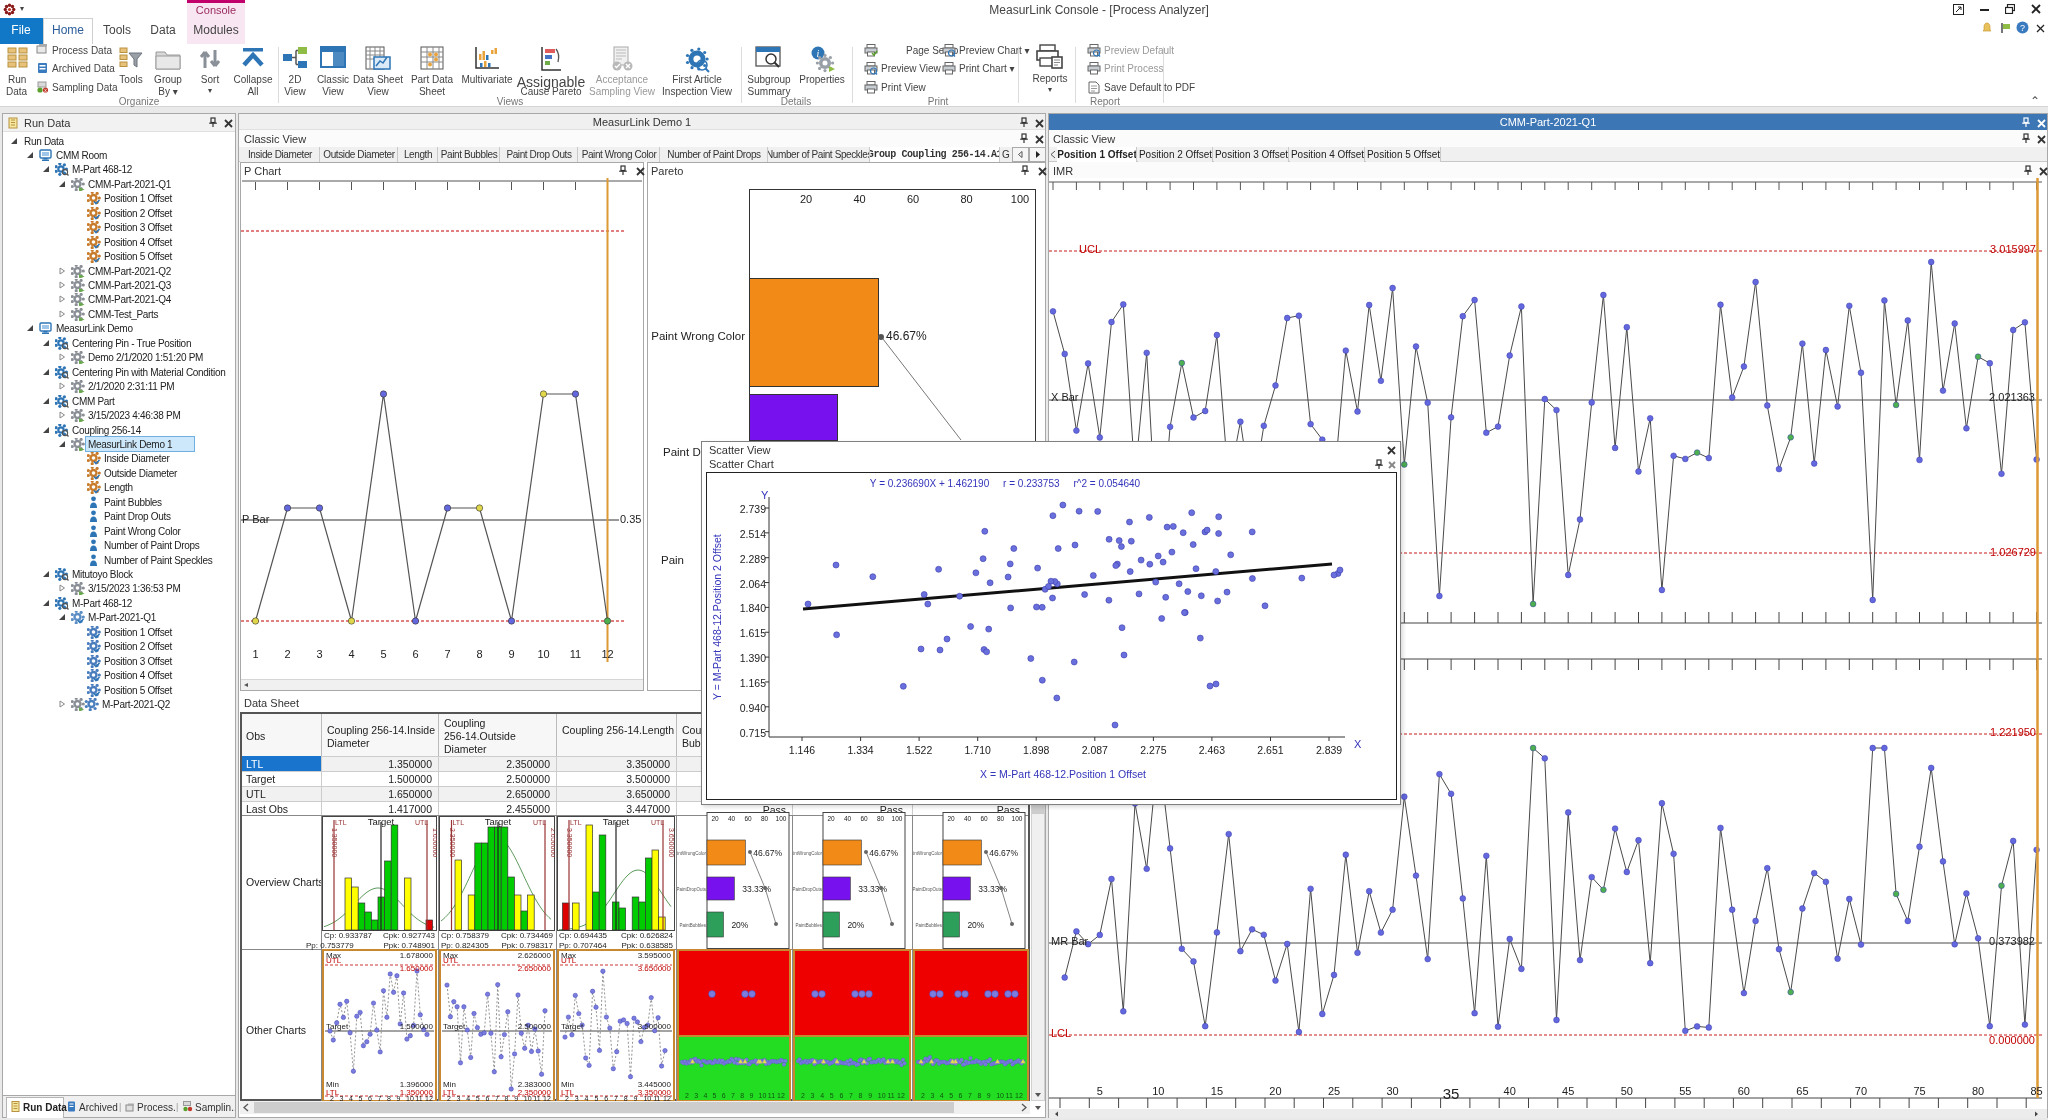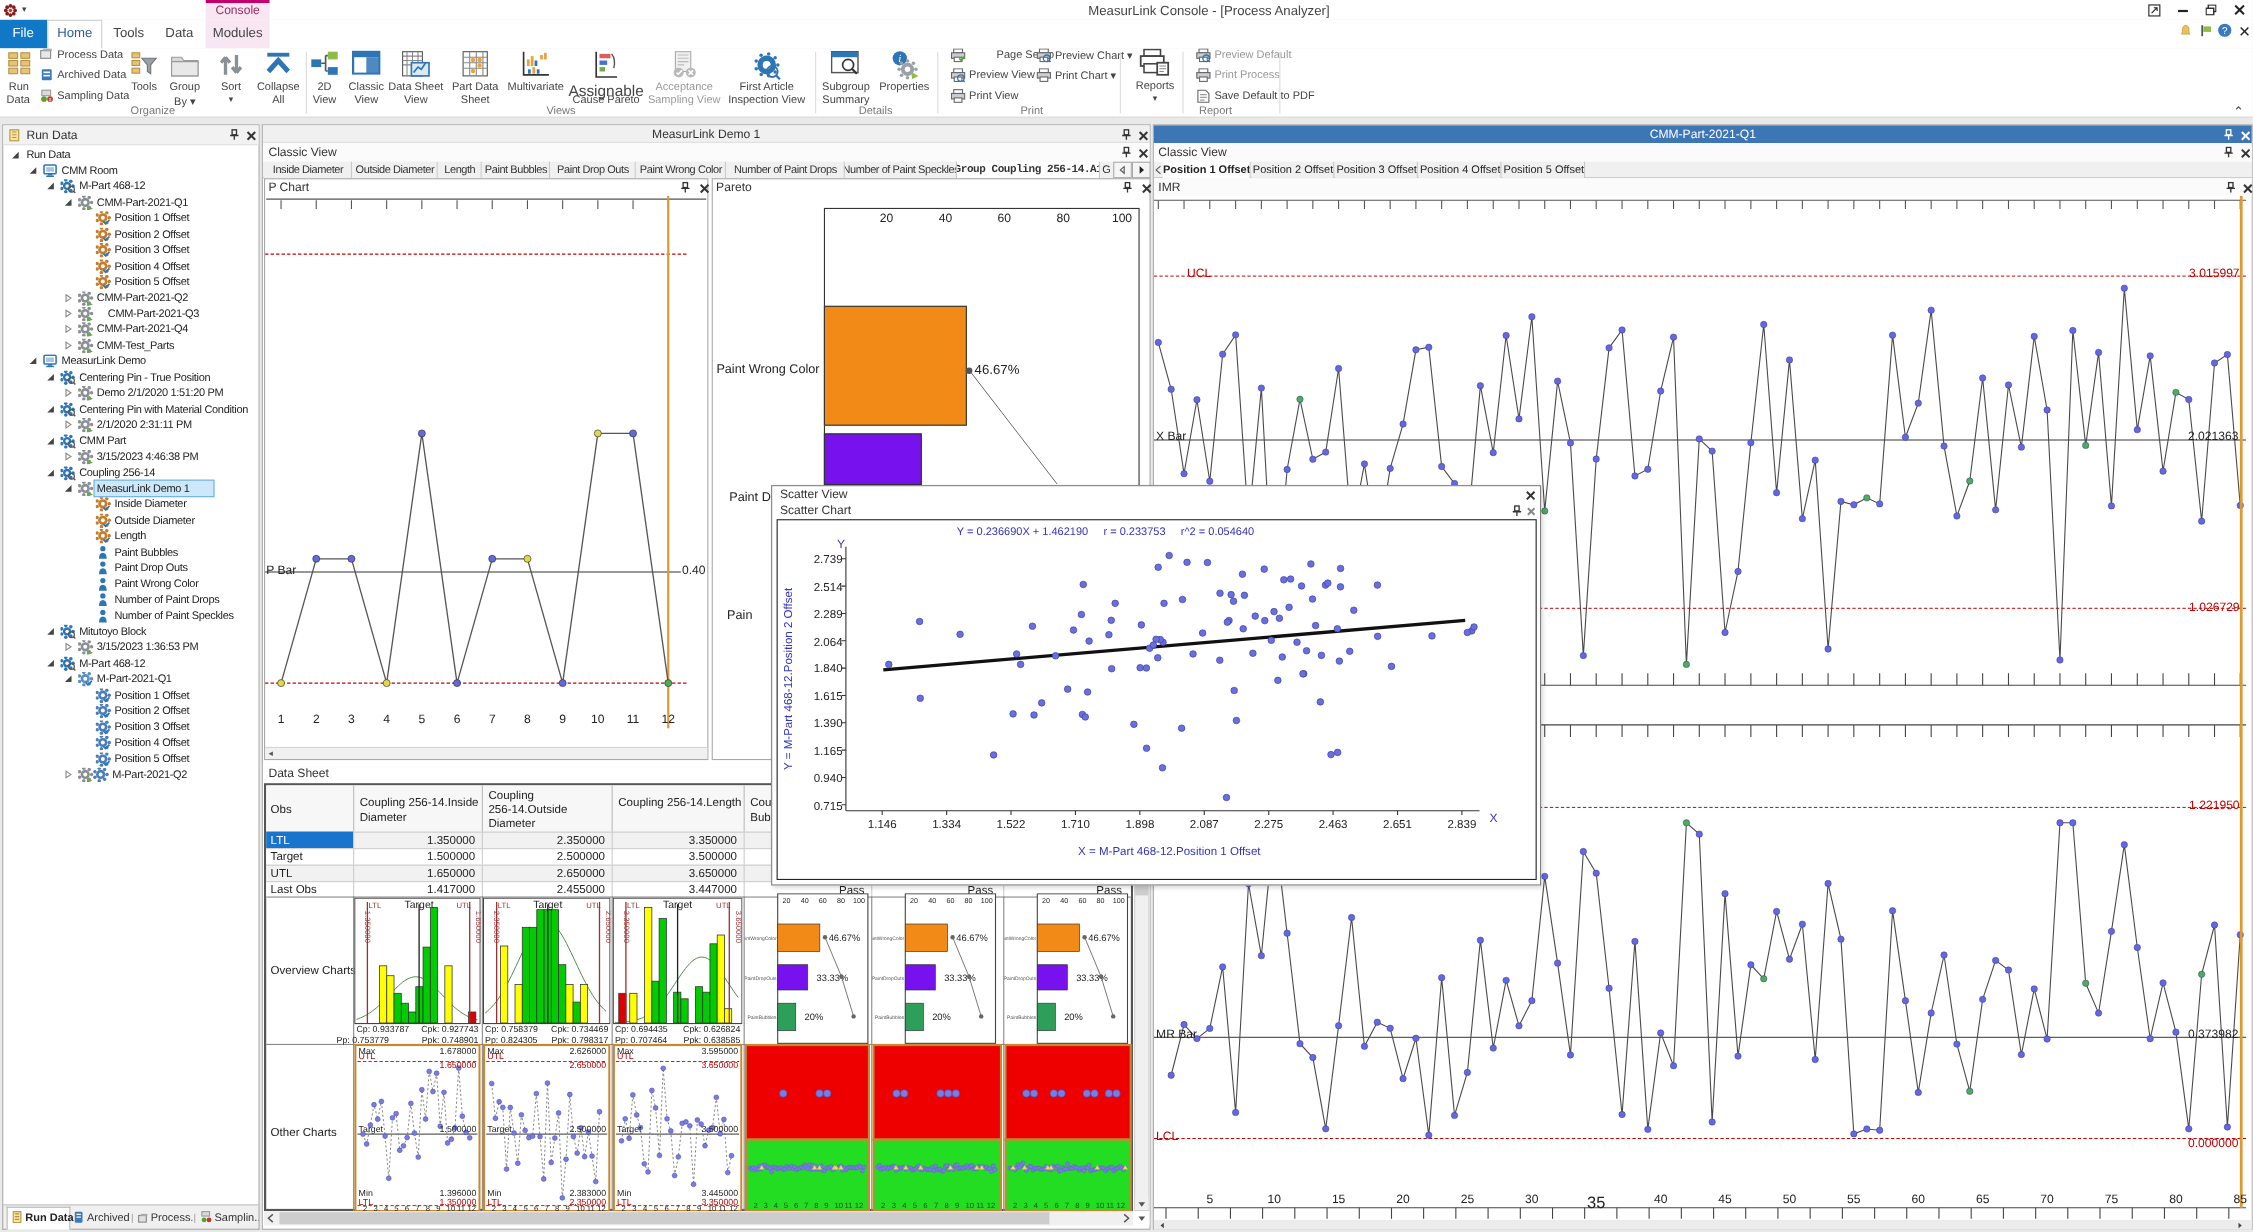--- a/index.html
+++ b/index.html
@@ -551,21 +551,21 @@
         <circle cx="10.1" cy="10.5" r="1.6" fill="#8a8f96"></circle>
         <circle cx="5.2" cy="11.7" r="1.6" fill="#8a8f96"></circle>
         <circle cx="1.3" cy="8.5" r="1.6" fill="#8a8f96"></circle>
         <circle cx="1.3" cy="3.5" r="1.6" fill="#8a8f96"></circle>
         <circle cx="5.2" cy="0.3" r="1.6" fill="#8a8f96"></circle>
         <circle cx="10.1" cy="1.5" r="1.6" fill="#8a8f96"></circle>
         <circle cx="6.5" cy="6" r="1.8" fill="#fff"></circle>
         <path d="M8 9 l5.5 2.5 l-5.5 2.5 z" fill="#6aa84f"></path>
       </svg>
     </div>
-    <div style="position:absolute;left:88px;top:280.0px;font-size:10px;color:#222;white-space:nowrap;letter-spacing:-0.3px;margin-left:10px;">CMM-Part-2021-Q3</div>
+    <div style="position:absolute;left:88px;top:280.0px;font-size:10px;color:#222;white-space:nowrap;letter-spacing:-0.3px;">CMM-Part-2021-Q3</div>
     <div style="position:absolute;left:58px;top:295.45px;width:8px;height:8px;">
       <svg width="8" height="8">
         <path d="M2 1 L6.5 4 L2 7 Z" fill="none" stroke="#888"></path>
       </svg>
     </div>
     <div style="position:absolute;left:71px;top:293.45px;width:14px;height:13px;">
       <svg width="14" height="13">
         <circle cx="6.5" cy="6" r="4.2" fill="#8a8f96"></circle>
         <circle cx="12.3" cy="6.0" r="1.6" fill="#8a8f96"></circle>
         <circle cx="10.1" cy="10.5" r="1.6" fill="#8a8f96"></circle>
@@ -1198,21 +1198,21 @@
       <circle cx="142.5" cy="216.0" r="3.2" fill="#6468de" stroke="#333" stroke-width="0.6"></circle>
       <circle cx="174.5" cy="443.0" r="3.2" fill="#6468de" stroke="#333" stroke-width="0.6"></circle>
       <circle cx="206.5" cy="330.0" r="3.2" fill="#6468de" stroke="#333" stroke-width="0.6"></circle>
       <circle cx="238.5" cy="330.0" r="3.2" fill="#e0d74a" stroke="#333" stroke-width="0.6"></circle>
       <circle cx="270.5" cy="443.0" r="3.2" fill="#6468de" stroke="#333" stroke-width="0.6"></circle>
       <circle cx="302.5" cy="216.0" r="3.2" fill="#e0d74a" stroke="#333" stroke-width="0.6"></circle>
       <circle cx="334.5" cy="216.0" r="3.2" fill="#6468de" stroke="#333" stroke-width="0.6"></circle>
       <circle cx="366.5" cy="443.0" r="3.2" fill="#4caf50" stroke="#333" stroke-width="0.6"></circle>
     </svg>
     <div style="position:absolute;left:242px;top:513px;font-size:11px;color:#222;white-space:nowrap;">P Bar</div>
-    <div style="position:absolute;left:620px;top:513px;font-size:11px;color:#222;white-space:nowrap;">0.40</div>
+    <div style="position:absolute;left:620px;top:513px;font-size:11px;color:#222;white-space:nowrap;">0.35</div>
     <div style="position:absolute;left:255.5px;top:648px;transform:translateX(-50%);font-size:11px;color:#222;white-space:nowrap;">1</div>
     <div style="position:absolute;left:287.5px;top:648px;transform:translateX(-50%);font-size:11px;color:#222;white-space:nowrap;">2</div>
     <div style="position:absolute;left:319.5px;top:648px;transform:translateX(-50%);font-size:11px;color:#222;white-space:nowrap;">3</div>
     <div style="position:absolute;left:351.5px;top:648px;transform:translateX(-50%);font-size:11px;color:#222;white-space:nowrap;">4</div>
     <div style="position:absolute;left:383.5px;top:648px;transform:translateX(-50%);font-size:11px;color:#222;white-space:nowrap;">5</div>
     <div style="position:absolute;left:415.5px;top:648px;transform:translateX(-50%);font-size:11px;color:#222;white-space:nowrap;">6</div>
     <div style="position:absolute;left:447.5px;top:648px;transform:translateX(-50%);font-size:11px;color:#222;white-space:nowrap;">7</div>
     <div style="position:absolute;left:479.5px;top:648px;transform:translateX(-50%);font-size:11px;color:#222;white-space:nowrap;">8</div>
     <div style="position:absolute;left:511.5px;top:648px;transform:translateX(-50%);font-size:11px;color:#222;white-space:nowrap;">9</div>
     <div style="position:absolute;left:543.5px;top:648px;transform:translateX(-50%);font-size:11px;color:#222;white-space:nowrap;">10</div>

